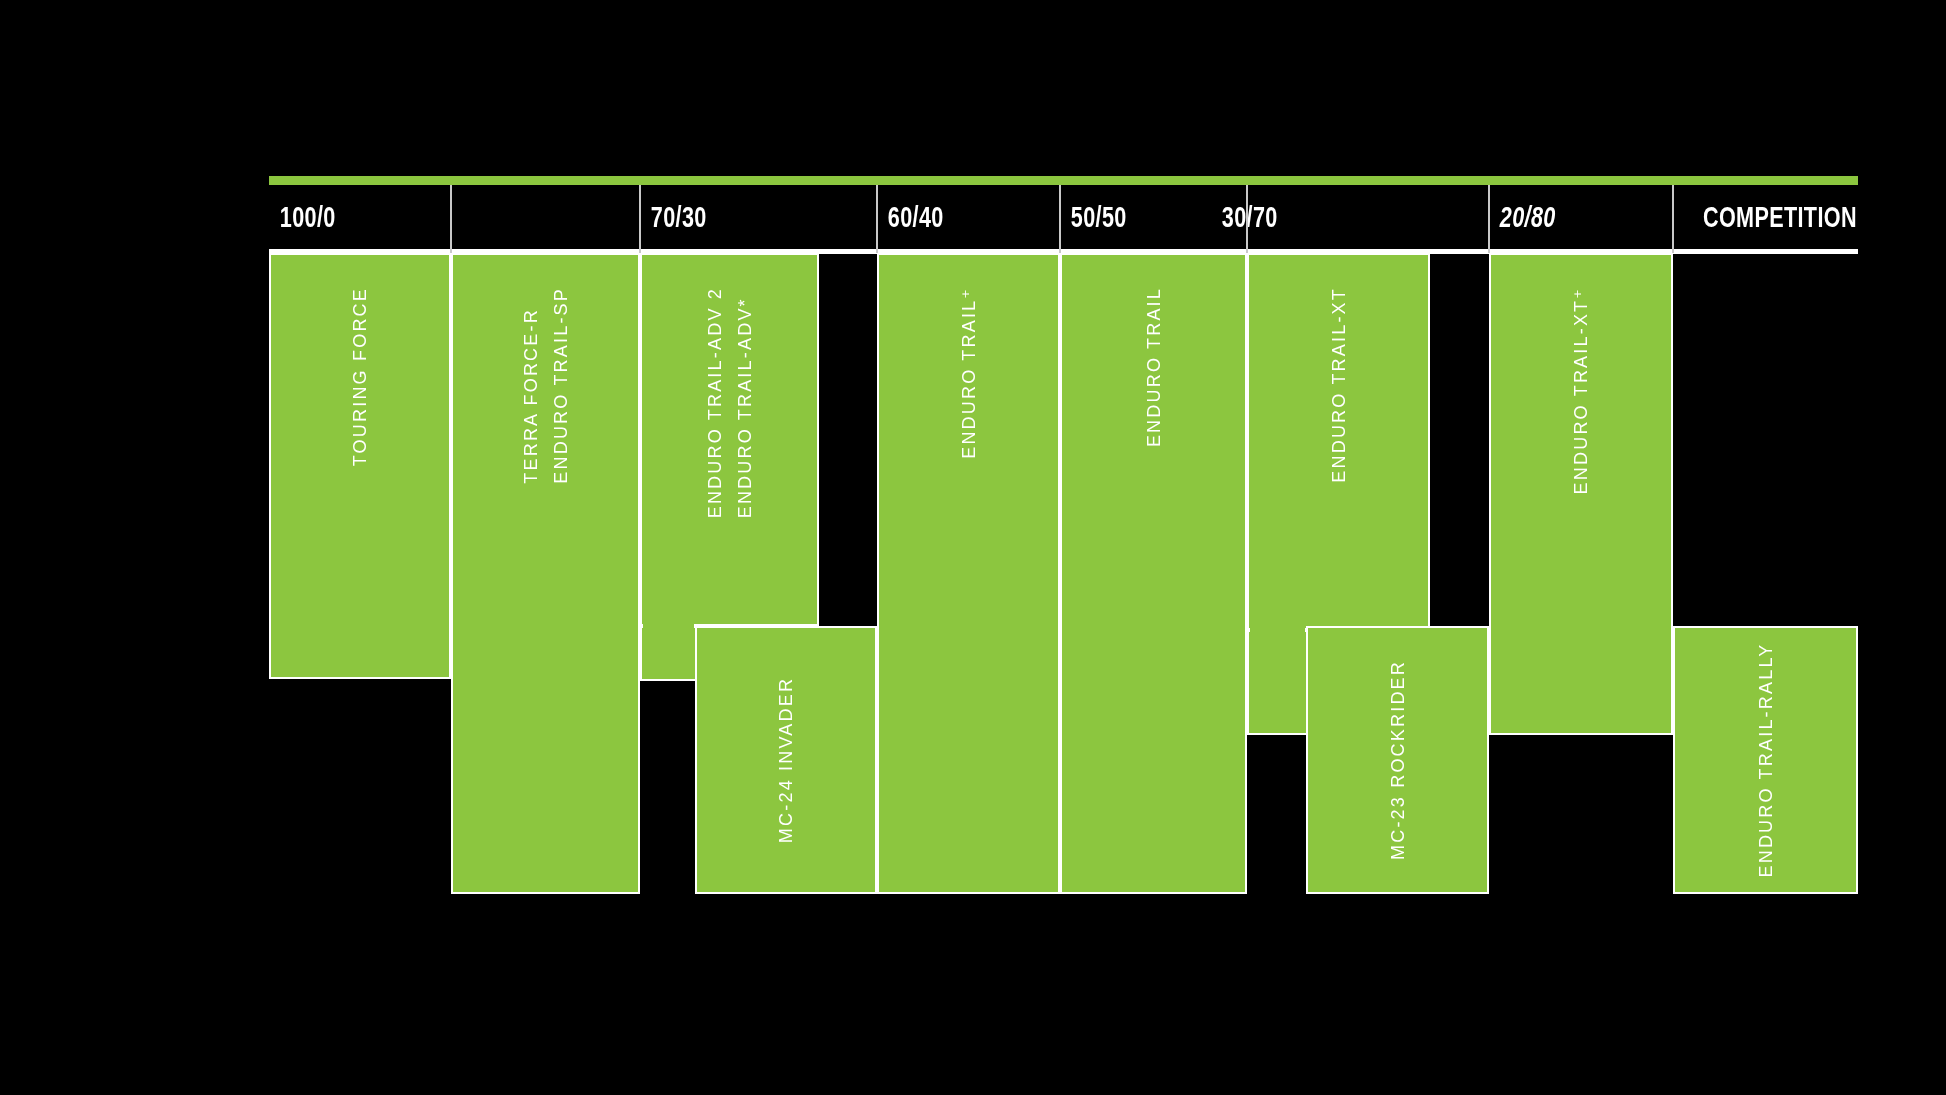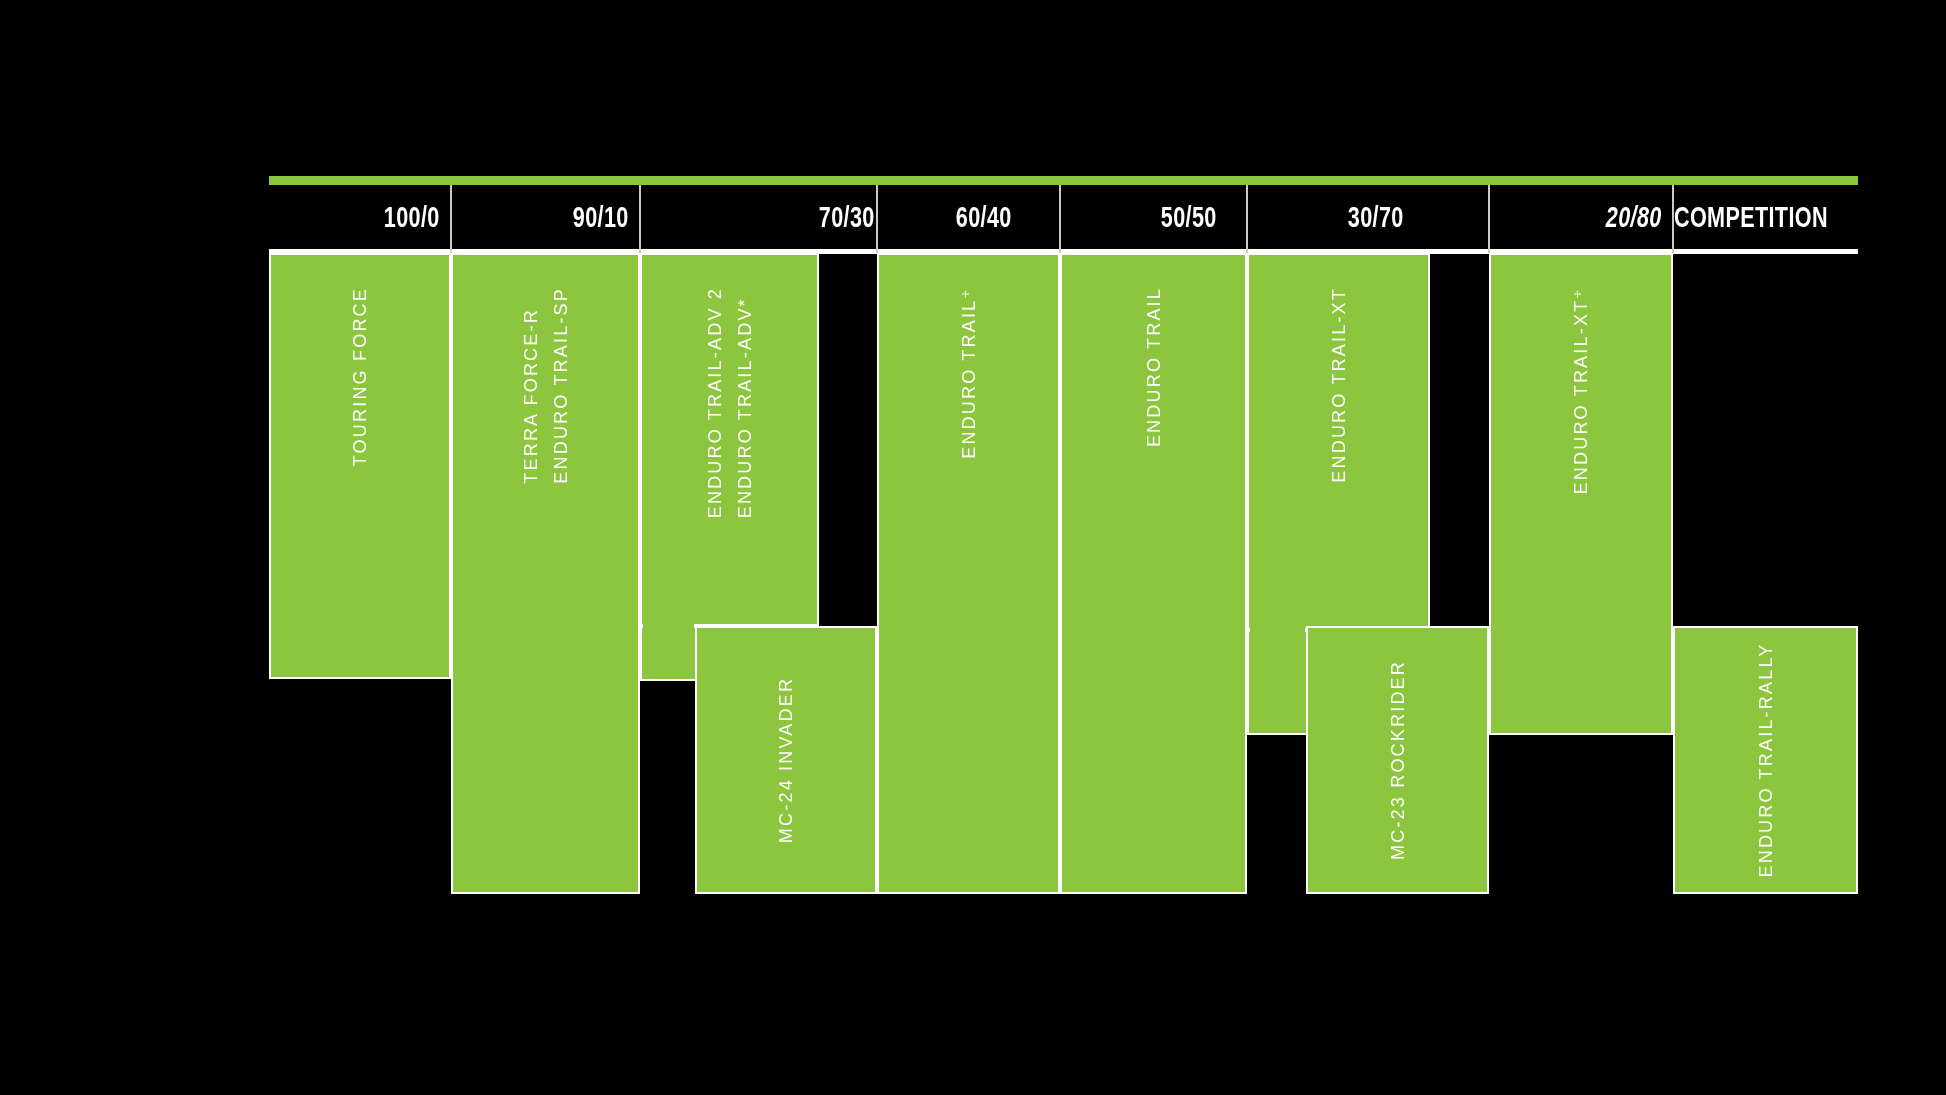--- a/index.html
+++ b/index.html
@@ -8,21 +8,21 @@
     width:1946px;height:1095px;
     background:#000;
     overflow:hidden;
     font-family:"Liberation Sans","DejaVu Sans",sans-serif;
   }
   
   .bar{position:absolute;left:269px;top:176px;width:1589px;height:9px;background:#8CC63F;}
   
   .underline{position:absolute;left:269px;top:249px;width:1589px;height:5px;background:#FFFFFF;}
   
-  .hcell{position:absolute;top:185px;height:64px;display:flex;align-items:center;justify-content:flex-end;}
+  .hcell{position:absolute;top:185px;height:64px;display:flex;align-items:center;justify-content:flex-start;}
   .hlabel{
     color:#FFFFFF;font-size:30px;font-weight:700;letter-spacing:0.5px;
     transform:scaleX(0.72);transform-origin:center center;white-space:nowrap;
   }
   
   .vdiv{position:absolute;top:185px;height:68px;width:2px;background:#C9C9C9;}
   
   .tile{
     position:absolute;background:#8CC63F;
     border:2px solid #FFFFFF;box-sizing:border-box;
@@ -52,39 +52,36 @@
   .t-f  {left:1060px;top:253px; width:187px; height:641px;}
   .t-gm {left:1247px;top:253px; width:183px; height:377px;}
   .t-gs {left:1247px;top:630px; width:61px;  height:105px;}
   .p-g  {left:1250px;top:625px; width:55px;  height:10px;}
   .t-mc23{left:1306px;top:626px;width:183px; height:268px;}
   .t-h  {left:1489px;top:253px; width:184px; height:482px;}
   .t-i  {left:1673px;top:626px; width:185px; height:268px;}
 
   
   .h-0{left:269px;width:182px;} .h-1{left:451px;width:189px;}
-  .h-2{left:604px;width:282px;} .h-3{left:877px;width:146px;}
+  .h-2{left:640px;width:282px;} .h-3{left:877px;width:146px;}
   .h-4{left:1060px;width:168px;border-radius:14px;}.h-5{left:1211px;width:204px;}
   .h-6{left:1489px;width:184px;font-style:italic;}.h-7{left:1673px;width:185px;}
   .d-0{left:450px;} .d-1{left:639px;} .d-2{left:876px;} .d-3{left:1059px;}
   .d-4{left:1246px;}.d-5{left:1488px;}.d-6{left:1672px;}
 </style>
 </head>
 <body>
 
 <div class="stage">
 
   <div class="bar"></div>
   <div class="underline"></div>
 
   <div class="hcell h-0">
     <span class="hlabel">100/0</span>
-  </div>
-  <div class="hcell h-1">
-    <span class="hlabel">90/10</span>
   </div>
   <div class="hcell h-2">
     <span class="hlabel">70/30</span>
   </div>
   <div class="hcell h-3">
     <span class="hlabel">60/40</span>
   </div>
   <div class="hcell h-4">
     <span class="hlabel">50/50</span>
   </div>

